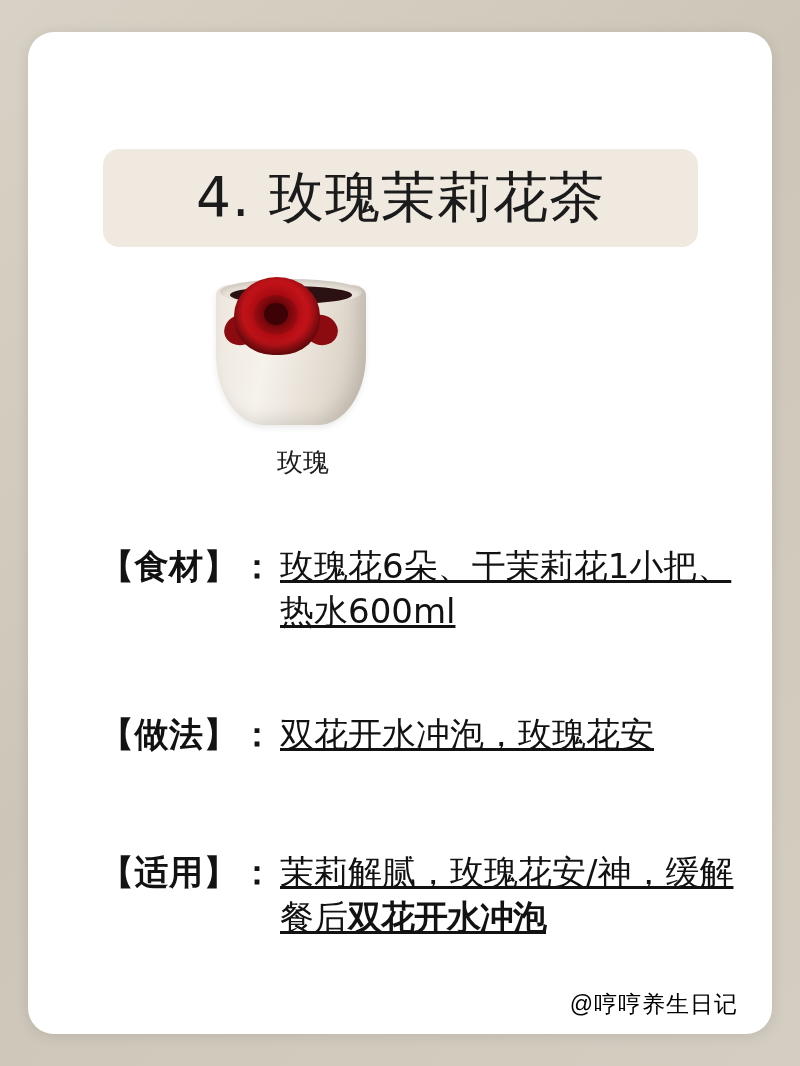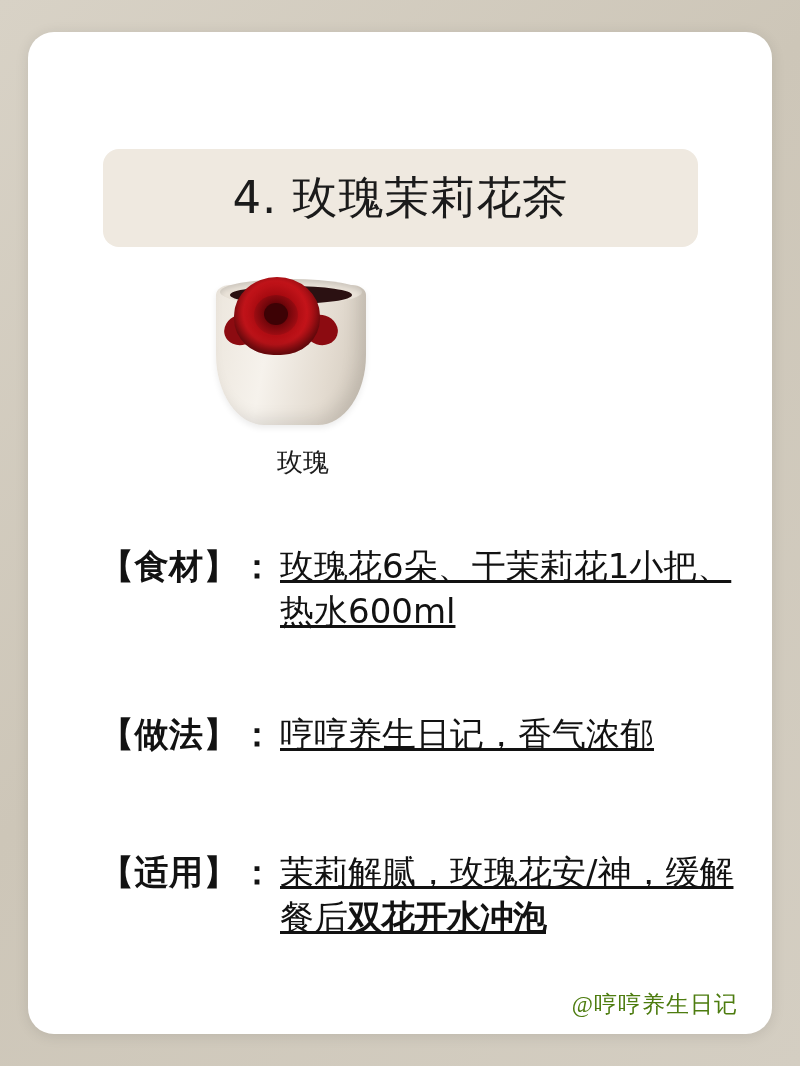--- a/index.html
+++ b/index.html
@@ -49,21 +49,21 @@
   }
   .title-text {
     position: absolute;
     left: 75px;
     top: 117px;
     width: 595px;
     height: 98px;
     display: flex;
     align-items: center;
     justify-content: center;
-    font-size: 45px;
+    font-size: 55px;
     font-weight: 400;
     color: #1b1b1b;
     letter-spacing: 1px;
     font-family: "DejaVu Sans", "Liberation Sans", sans-serif;
   }
 
   
   .photo-row {
     position: absolute;
     left: 0;
@@ -257,22 +257,22 @@
   }
   .line2 {
     display: block;
   }
 
   .watermark {
     position: absolute;
     right: 34px;
     bottom: 14px;
     font-size: 23px;
-    color: #4d7c0f;
-    font-family: Liberation Serif, serif;
+    color: #000000;
+    font-family: Liberation Sans, sans-serif;
     letter-spacing: 1px;
   }
 </style>
 </head>
 <body>
 
 <div class="page">
   <div class="card">
 
     <div class="title-band"></div>
@@ -302,21 +302,21 @@
           <span class="value line2">热水600ml</span>
         </span>
       </div>
     </div>
 
     <div class="block b2">
       <div class="row">
         <span class="label">【做法】</span>
         <span class="colon">：</span>
         <span class="value-col">
-          <span class="value line2">哼哼养生日记，香气浓郁</span>
+          <span class="value line2">双花开水冲泡，玫瑰花安</span>
         </span>
       </div>
     </div>
 
     <div class="block b3">
       <div class="row">
         <span class="label">【适用】</span>
         <span class="colon">：</span>
         <span class="value-col">
           <span class="value line2">茉莉解腻，玫瑰花安/神，缓解</span>

